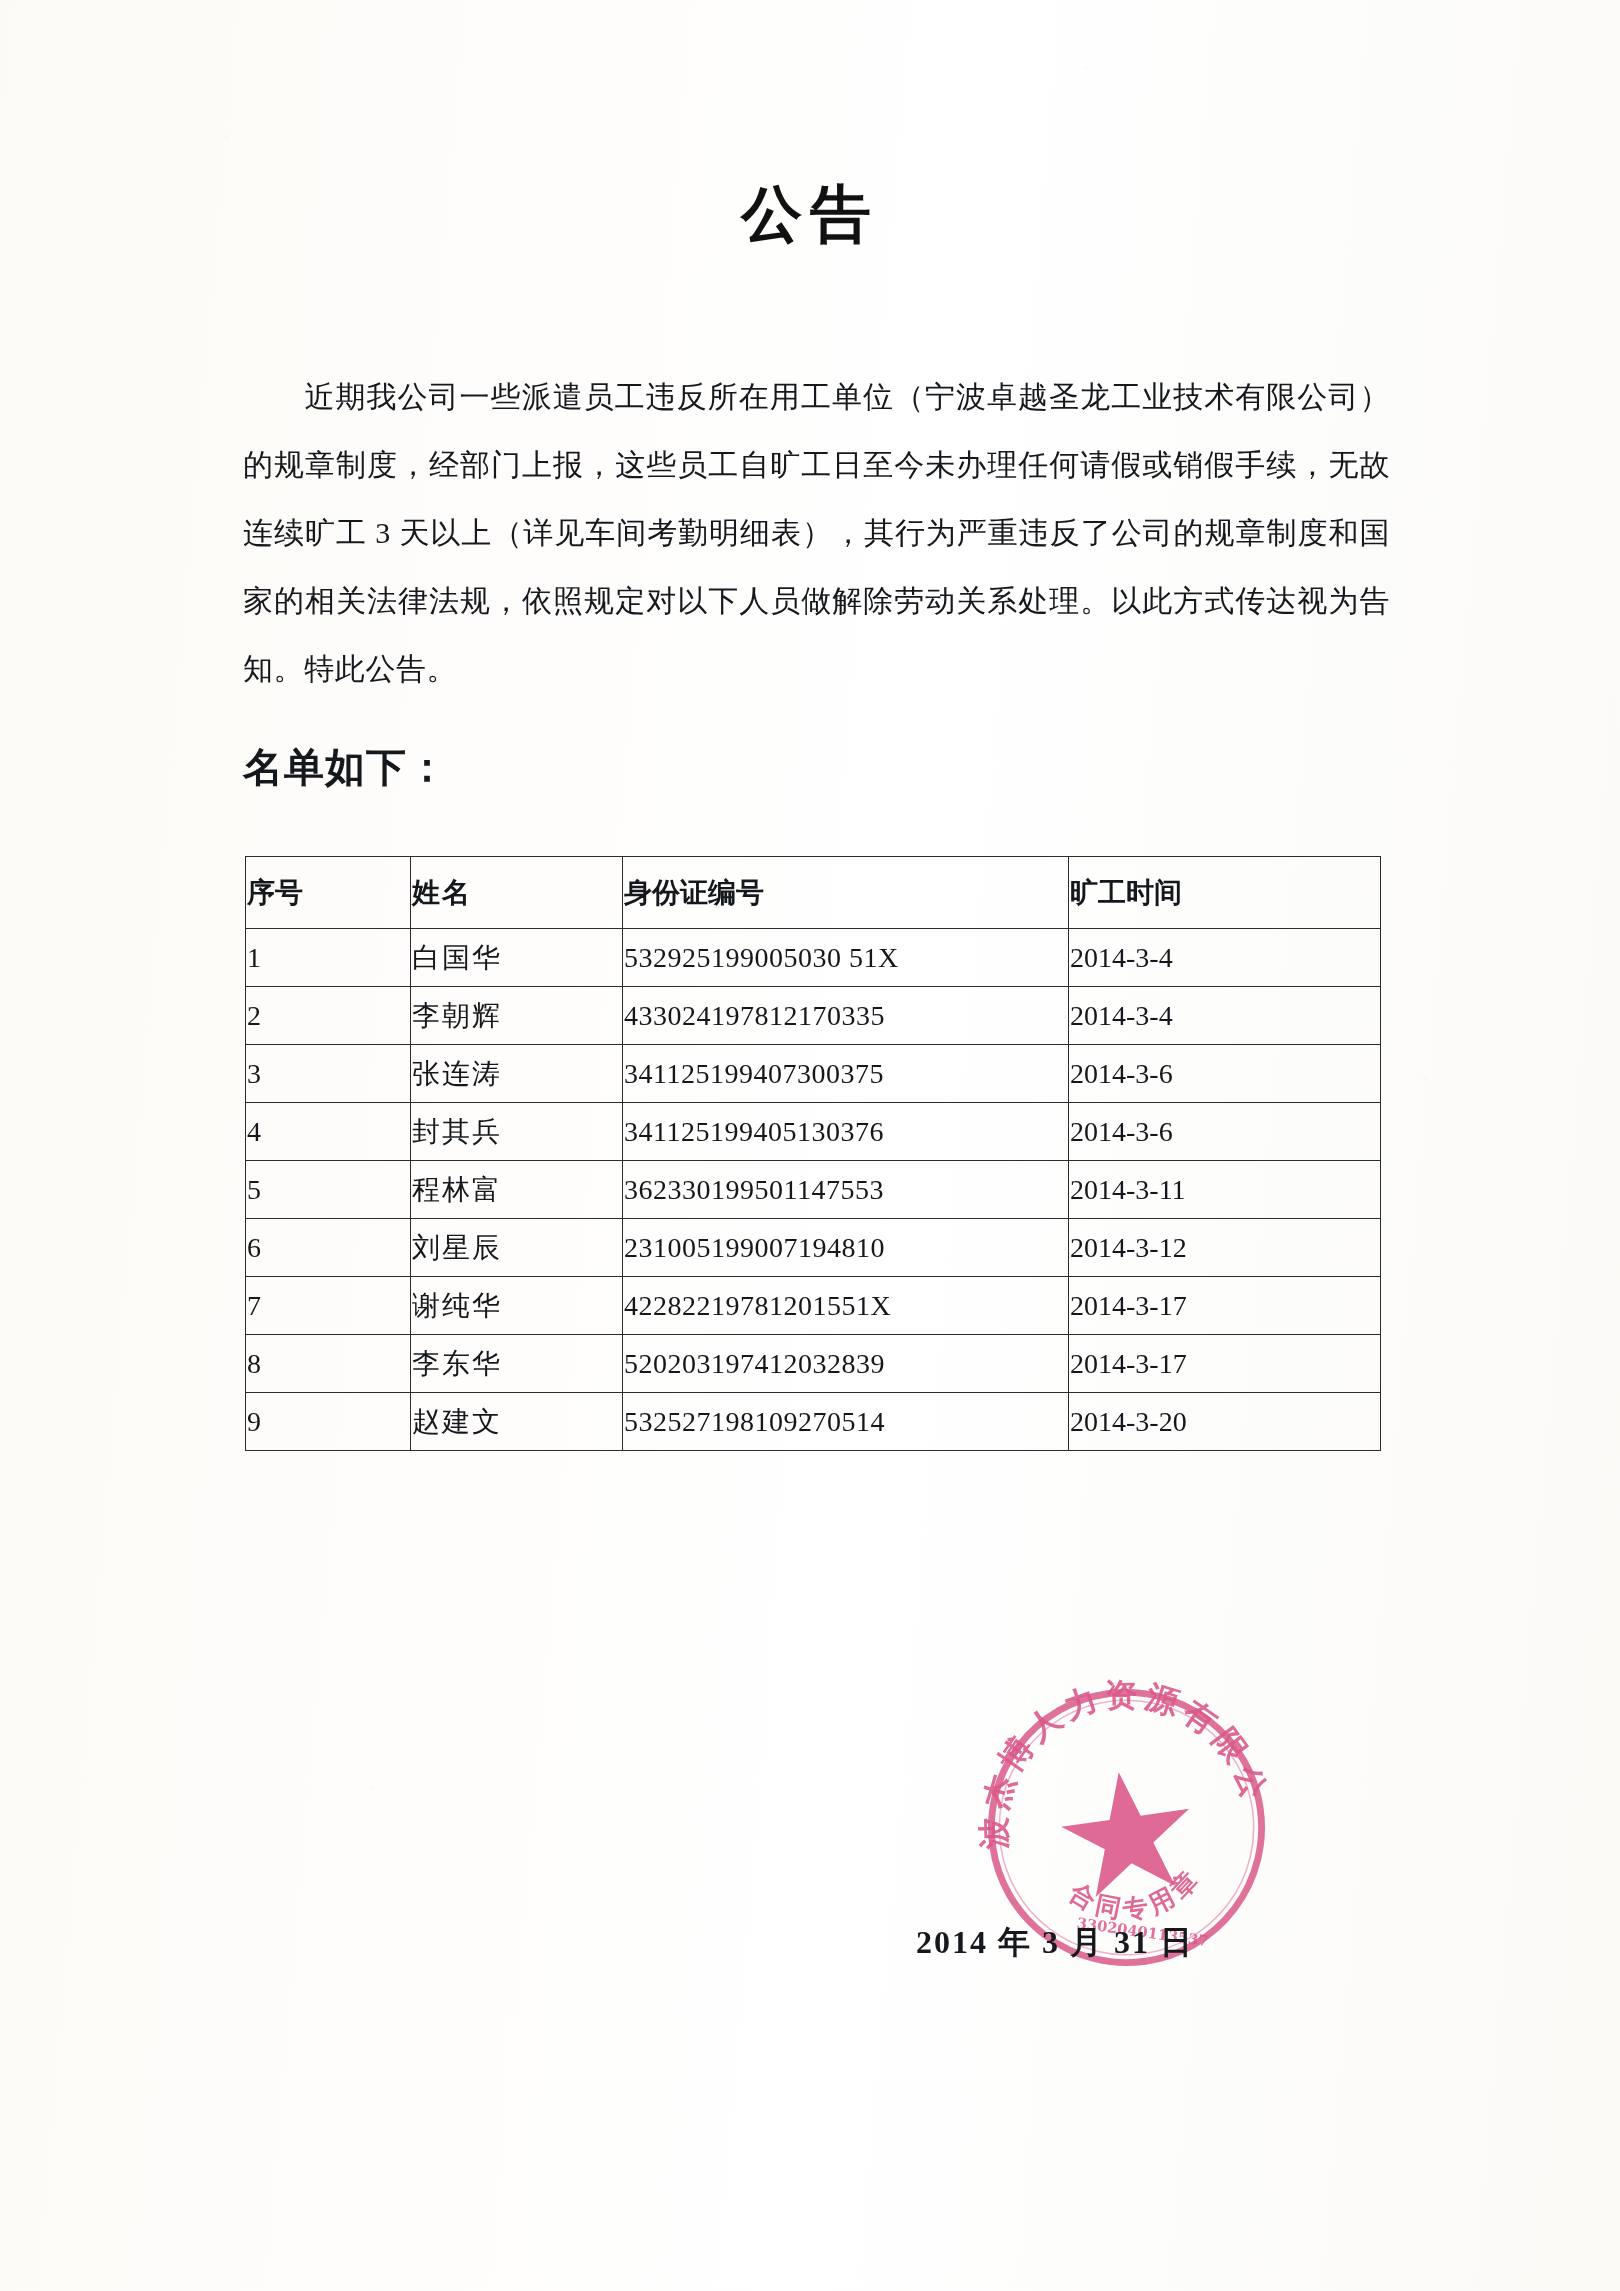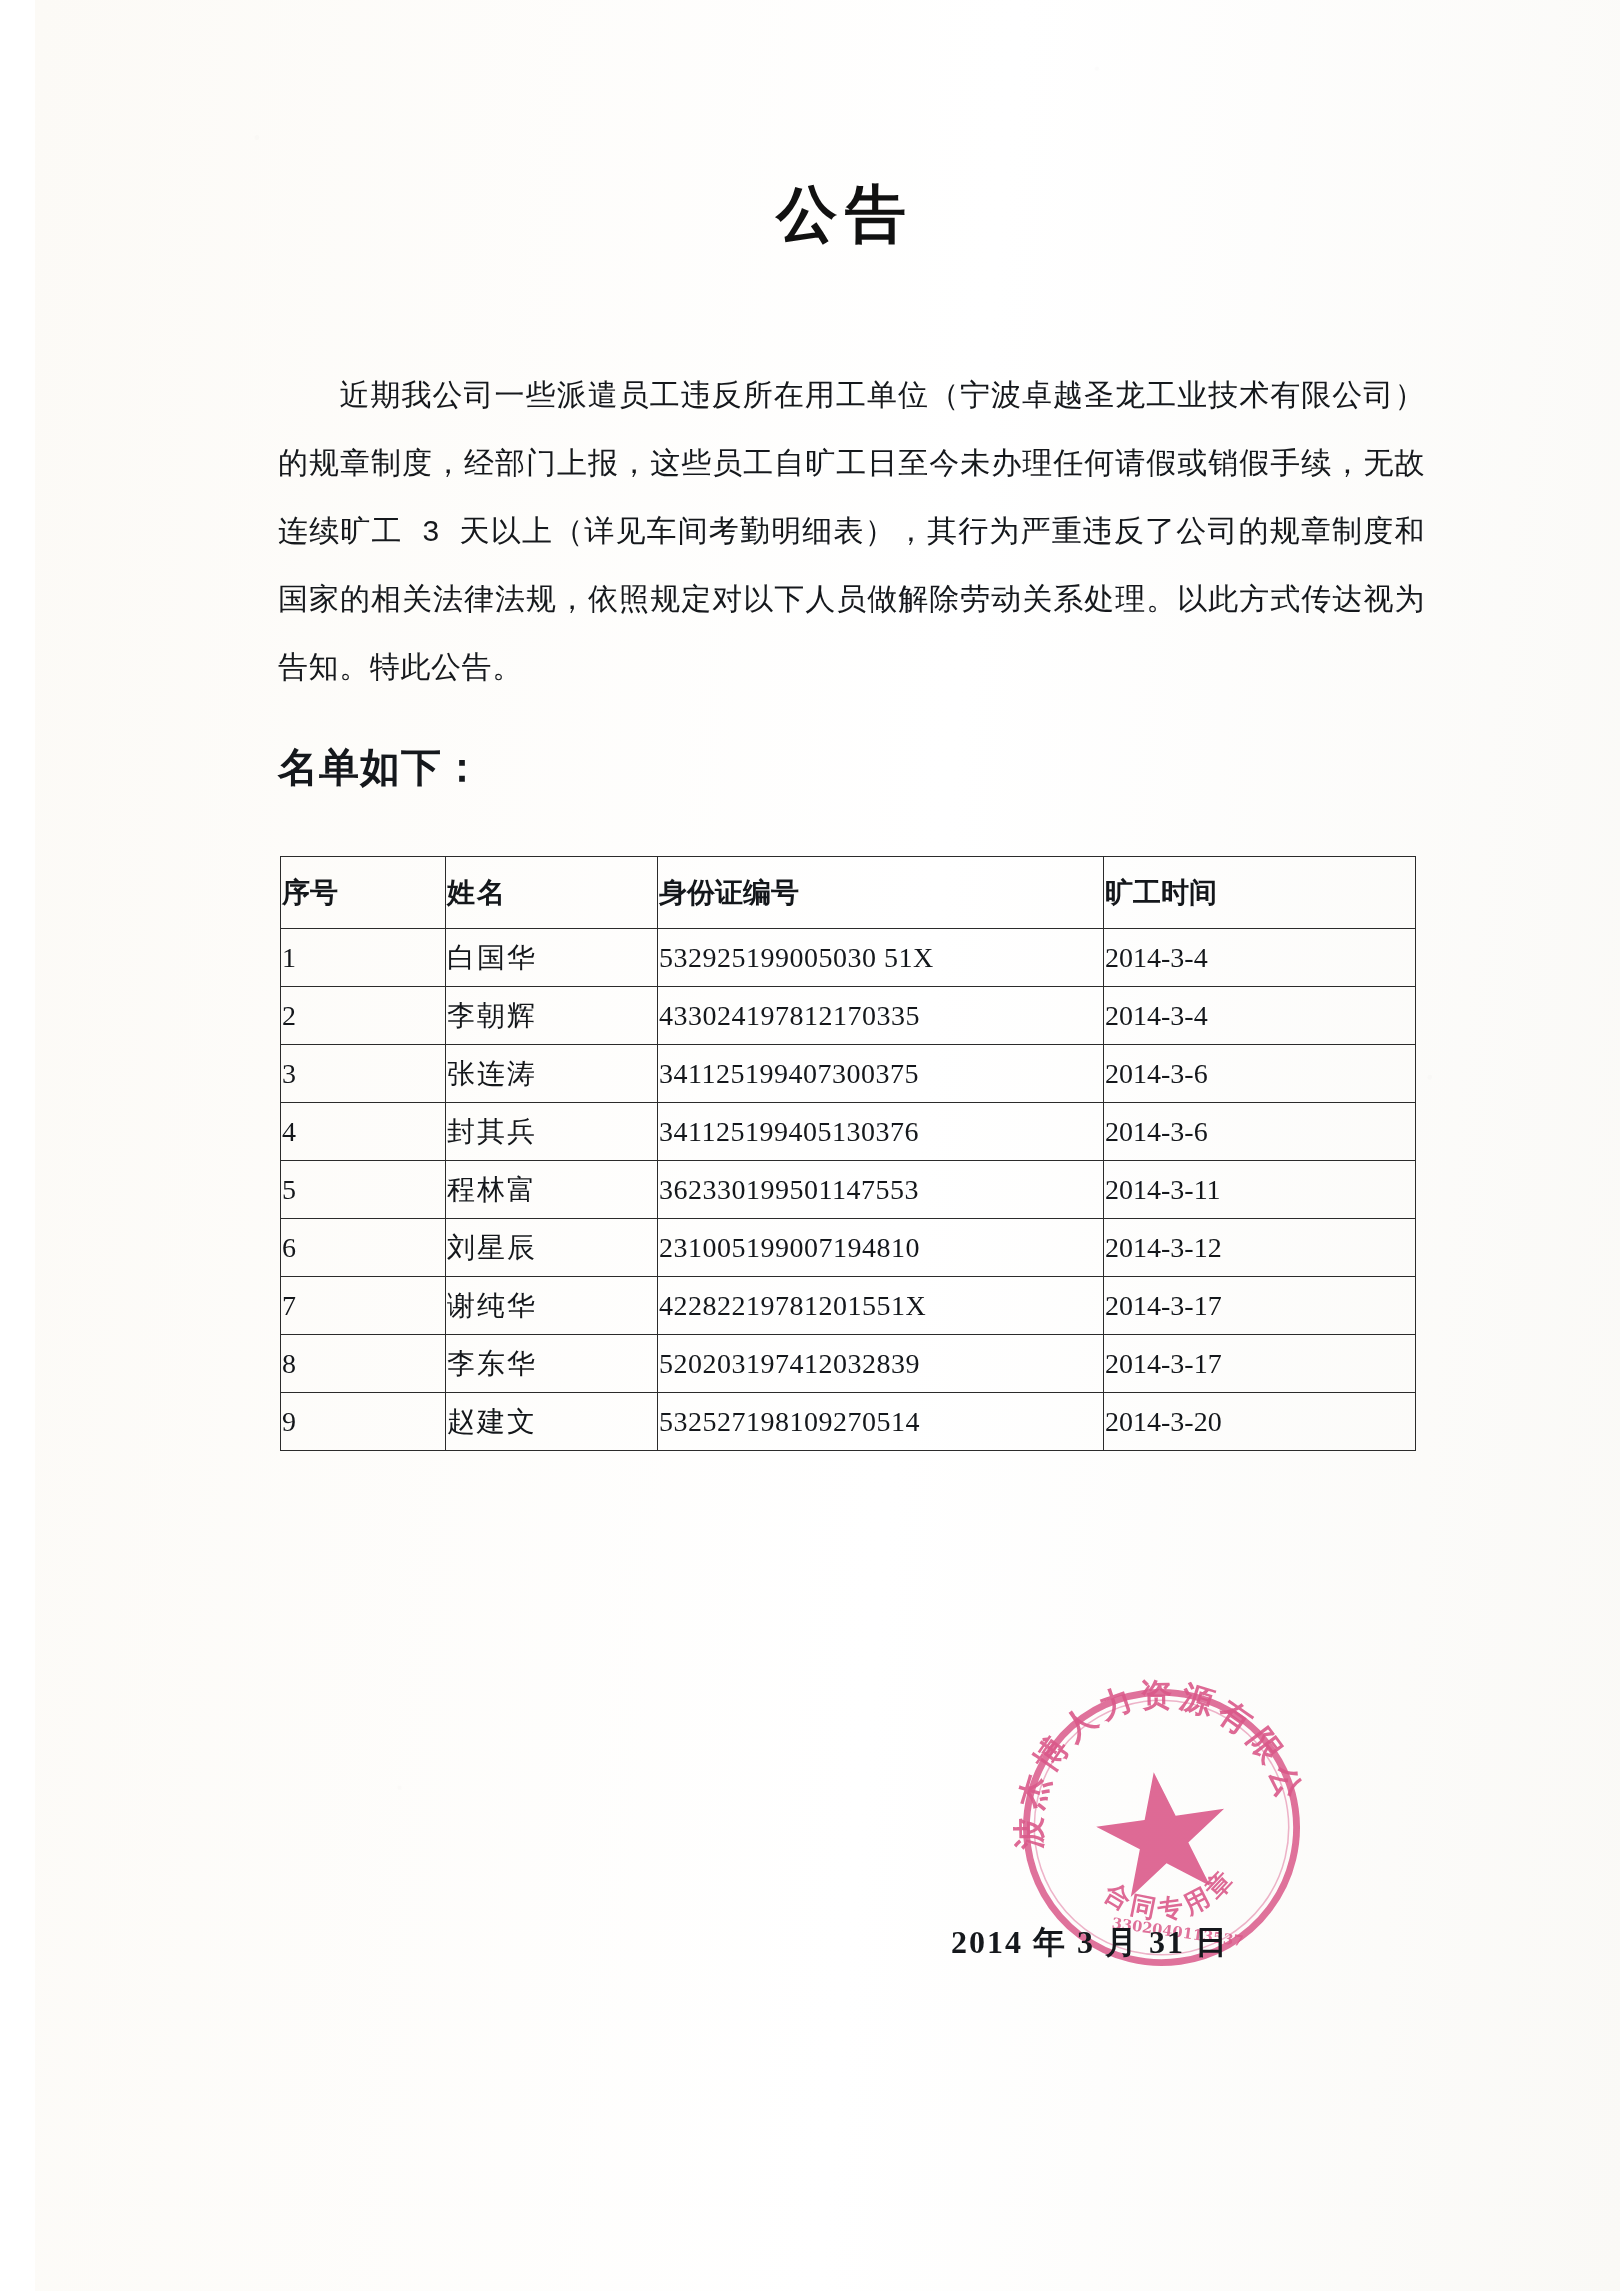--- a/index.html
+++ b/index.html
@@ -12,21 +12,20 @@
     height: 2292px;
     position: relative;
     font-family: "Liberation Serif", "DejaVu Serif", serif;
     color: #1a1a1a;
     overflow: hidden;
   }
   .page {
     position: absolute;
     inset: 0;
     background: #22c55e;
-    margin-left: 35px;
   }
   
   .page::before {
     content: "";
     position: absolute;
     inset: 0;
     background:
       radial-gradient(circle at 14% 6%, rgba(0,0,0,0.012) 0 2px, transparent 2.9px),
       radial-gradient(circle at 67% 3%, rgba(0,0,0,0.012) 0 1.5px, transparent 2.9px),
       radial-gradient(circle at 88% 47%, rgba(0,0,0,0.01) 0 2px, transparent 2.9px),
@@ -57,21 +56,20 @@
     position: absolute;
     left: 243px;
     top: 363px;
     width: 1147px;
     font-size: 30px;
     line-height: 68px;
     text-align: justify;
     text-justify: inter-ideograph;
     letter-spacing: 0.6px;
     color: #15181c;
-    font-family: Liberation Mono, monospace;
   }
   .body-text .indent {
     display: inline-block;
     width: 61px;
   }
   .list-label {
     position: absolute;
     left: 243px;
     top: 740px;
     font-size: 40px;

